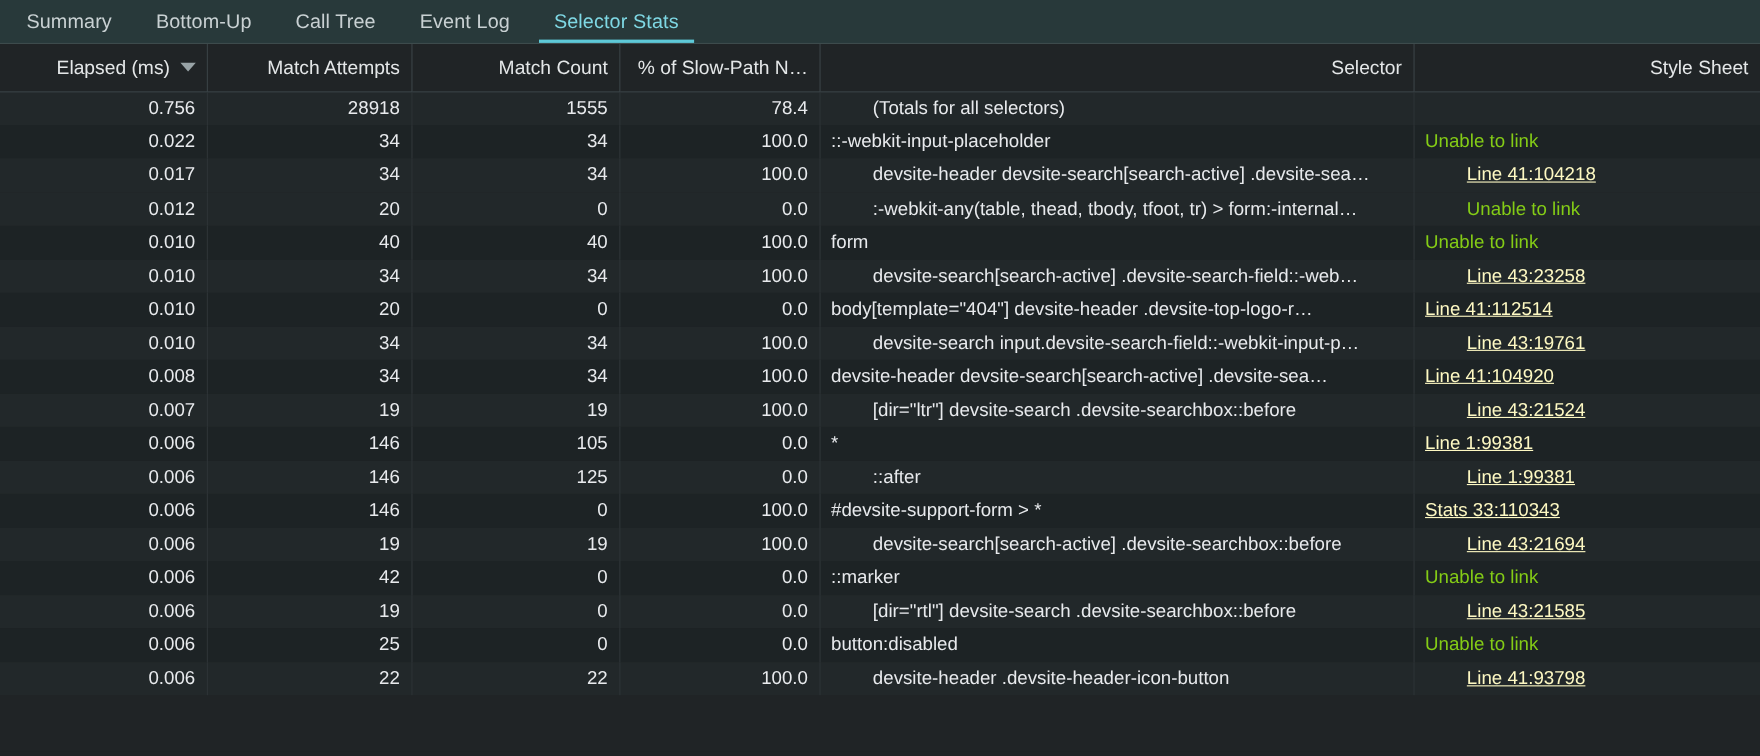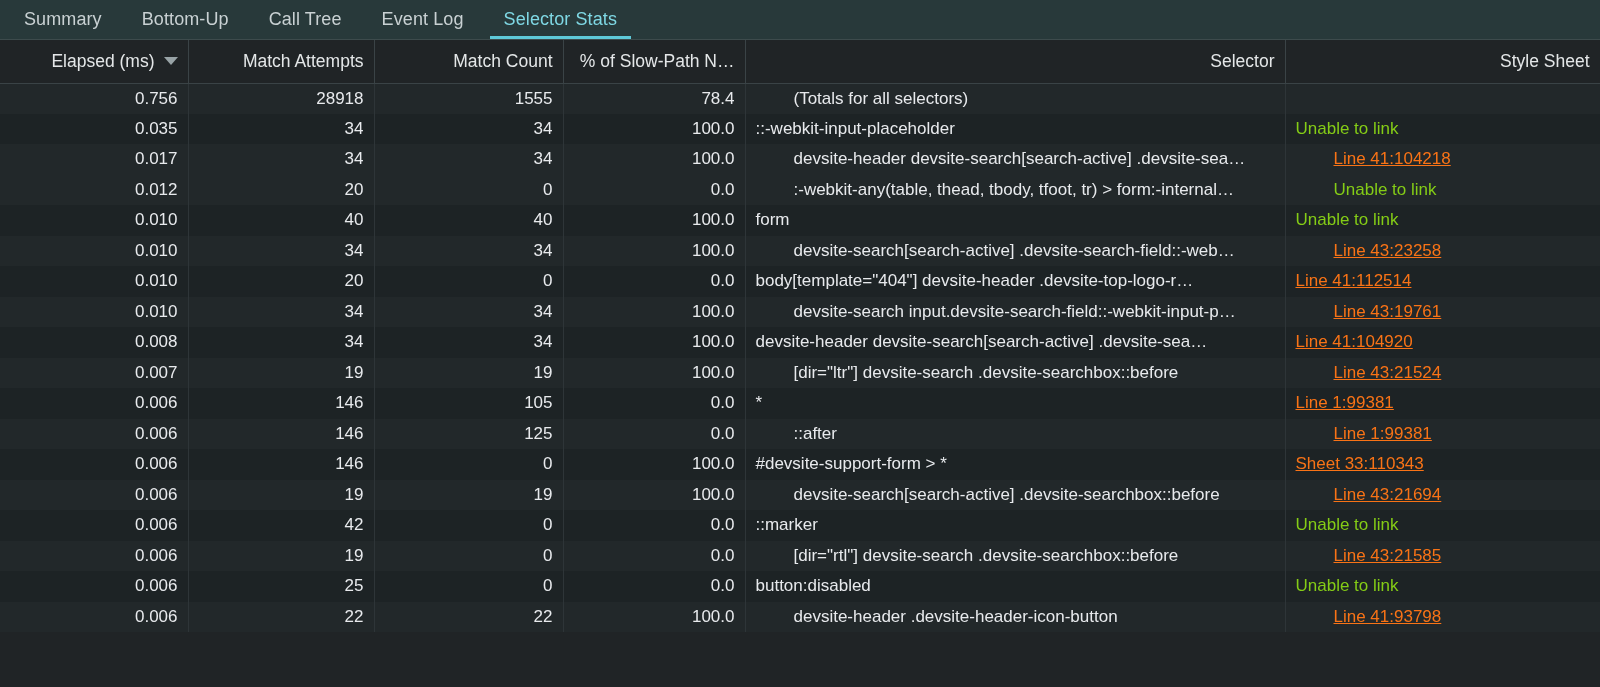--- a/index.html
+++ b/index.html
@@ -109,21 +109,21 @@
     cursor: default;
   }
   tbody td.num { text-align: right; }
   tbody td.txt { text-align: left; }
   tbody td.last { border-right: none; }
 
   tbody tr.odd  td { background: #22282a; padding-left: 48px; }
   tbody tr.even td { background: #1d2325; }
 
   a.sslink {
-    color: #f97316;
+    color: #fef9c3;
     text-decoration: underline;
     cursor: pointer;
   }
   .plain { color: #84cc16; }
 </style>
 </head>
 <body>
 
 <div class="tabbar">
   <div class="tab">
@@ -166,21 +166,21 @@
     <tbody id="tbody">
         <tr class="odd">
           <td class="num">0.756</td>
           <td class="num">28918</td>
           <td class="num">1555</td>
           <td class="num">78.4</td>
           <td class="txt">(Totals for all selectors)</td>
           <td class="txt last"></td>
         </tr>
         <tr class="even">
-          <td class="num">0.035</td>
+          <td class="num">0.022</td>
           <td class="num">34</td>
           <td class="num">34</td>
           <td class="num">100.0</td>
           <td class="txt">::-webkit-input-placeholder</td>
           <td class="txt last"><span class="plain">Unable to link</span></td>
         </tr>
         <tr class="odd">
           <td class="num">0.017</td>
           <td class="num">34</td>
           <td class="num">34</td>
@@ -259,21 +259,21 @@
           <td class="num">0.0</td>
           <td class="txt">::after</td>
           <td class="txt last"><a class="sslink">Line 1:99381</a></td>
         </tr>
         <tr class="even">
           <td class="num">0.006</td>
           <td class="num">146</td>
           <td class="num">0</td>
           <td class="num">100.0</td>
           <td class="txt">#devsite-support-form &gt; *</td>
-          <td class="txt last"><a class="sslink">Sheet 33:110343</a></td>
+          <td class="txt last"><a class="sslink">Stats 33:110343</a></td>
         </tr>
         <tr class="odd">
           <td class="num">0.006</td>
           <td class="num">19</td>
           <td class="num">19</td>
           <td class="num">100.0</td>
           <td class="txt">devsite-search[search-active] .devsite-searchbox::before</td>
           <td class="txt last"><a class="sslink">Line 43:21694</a></td>
         </tr>
         <tr class="even">

